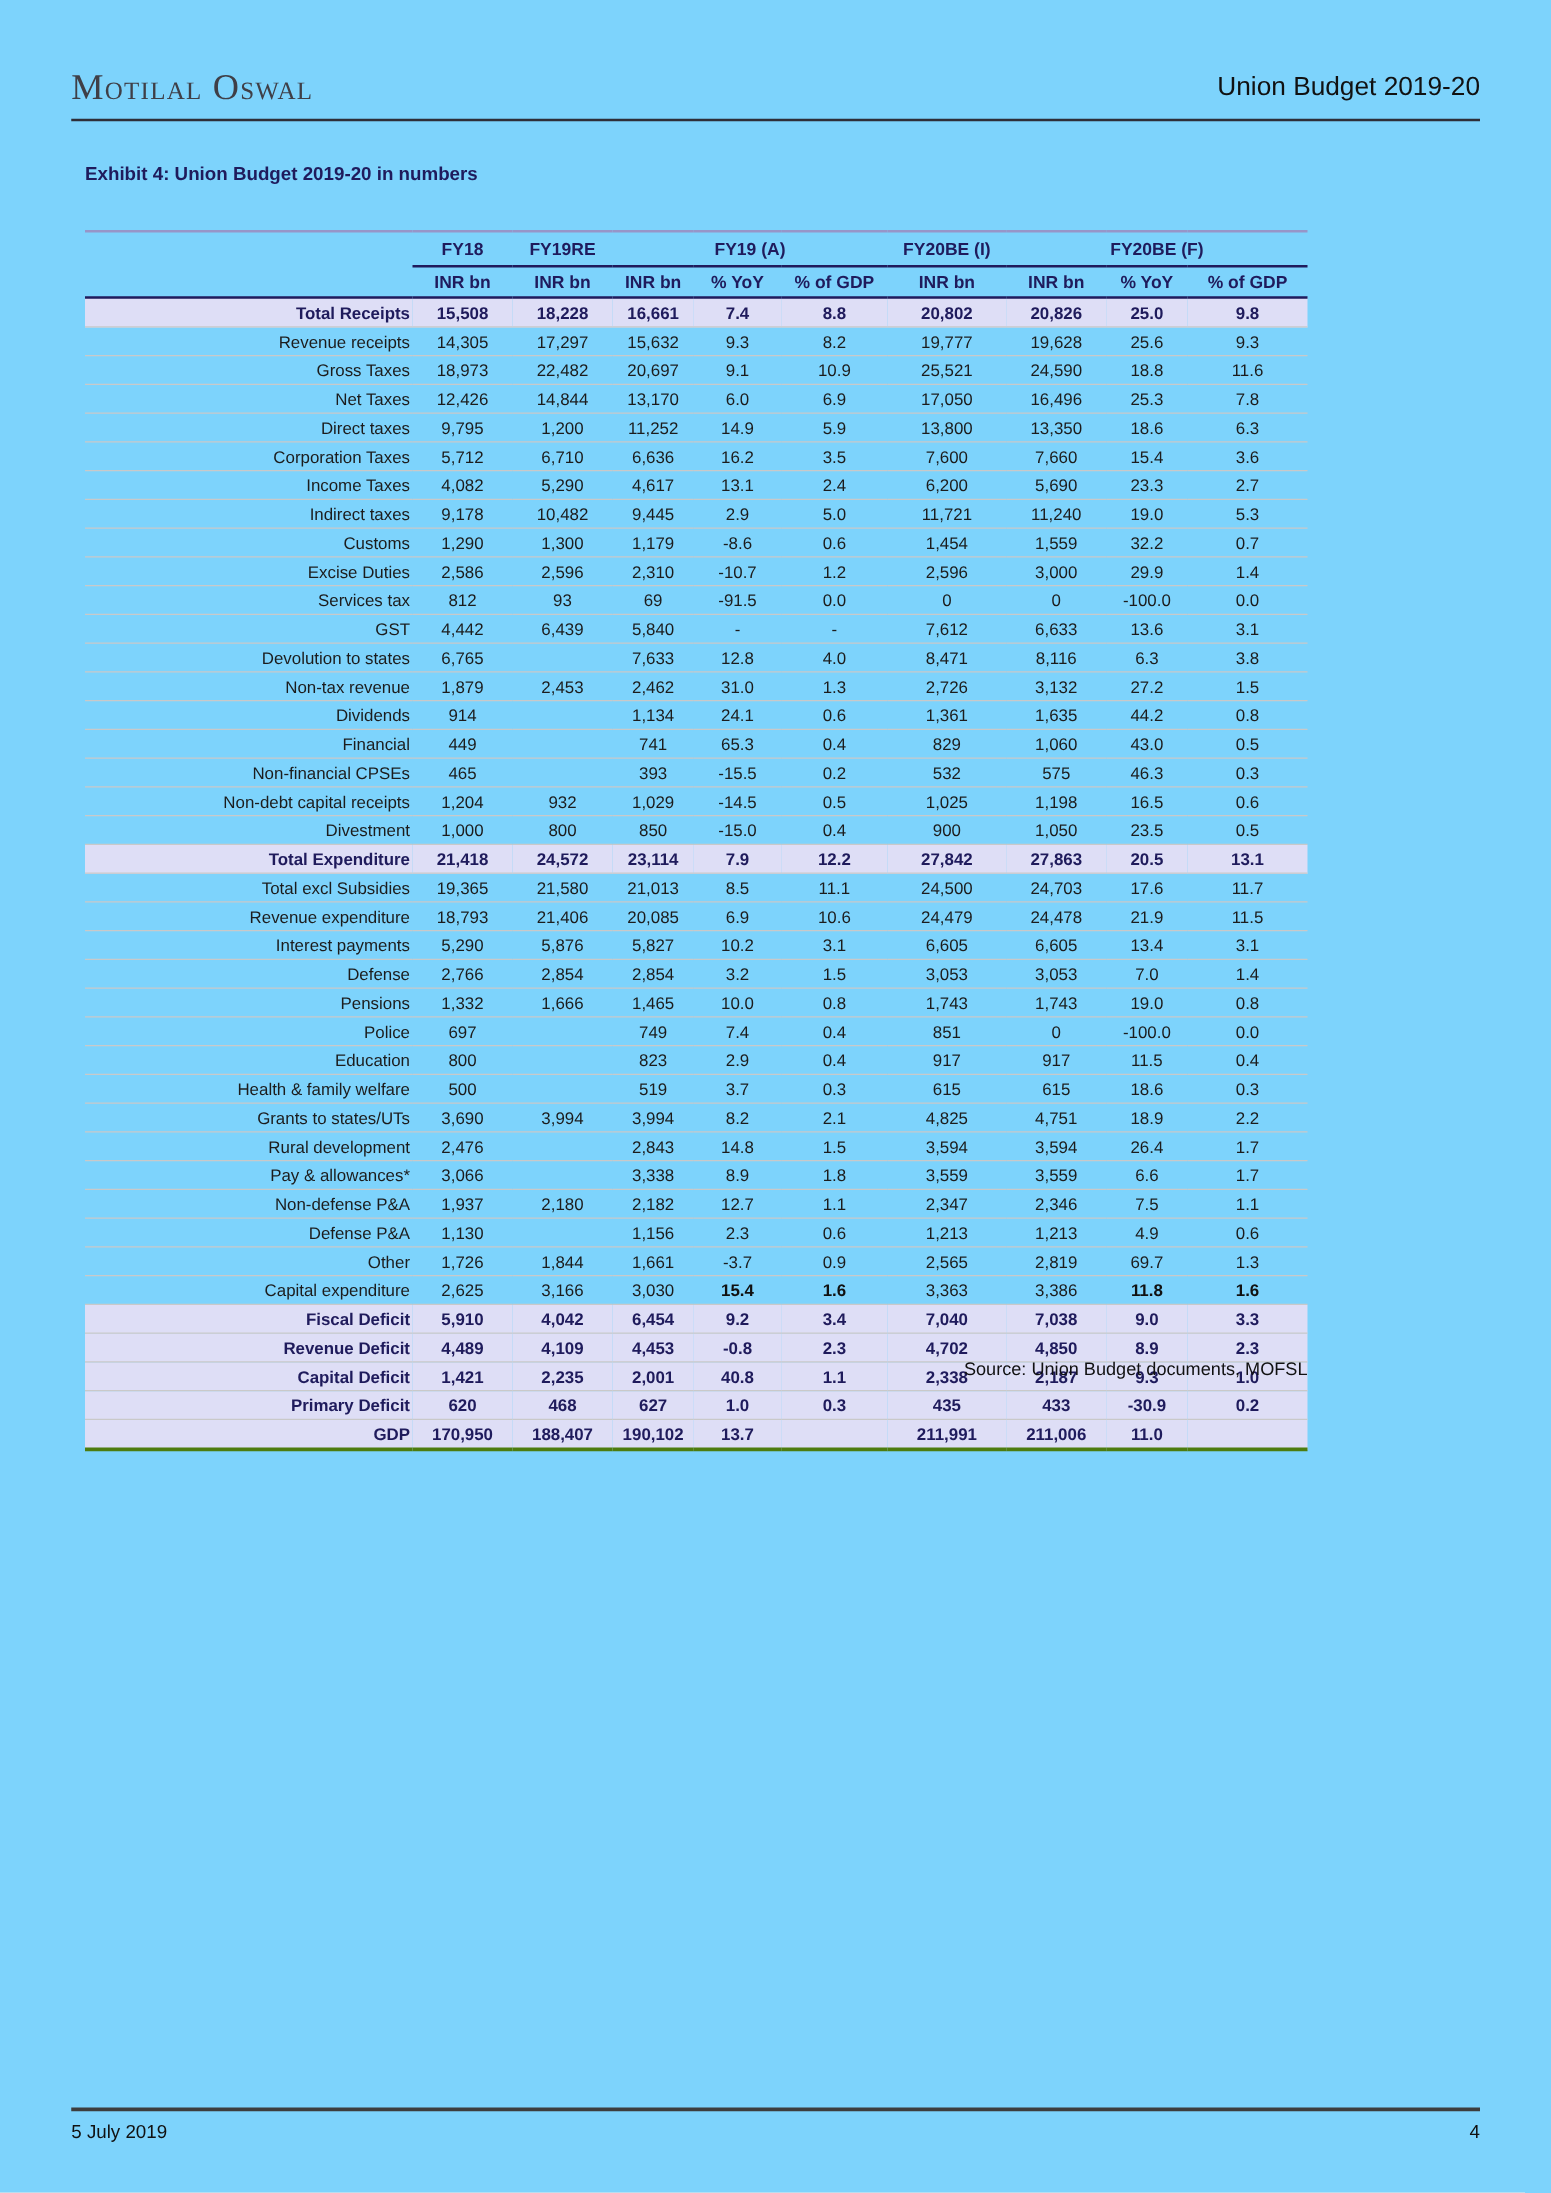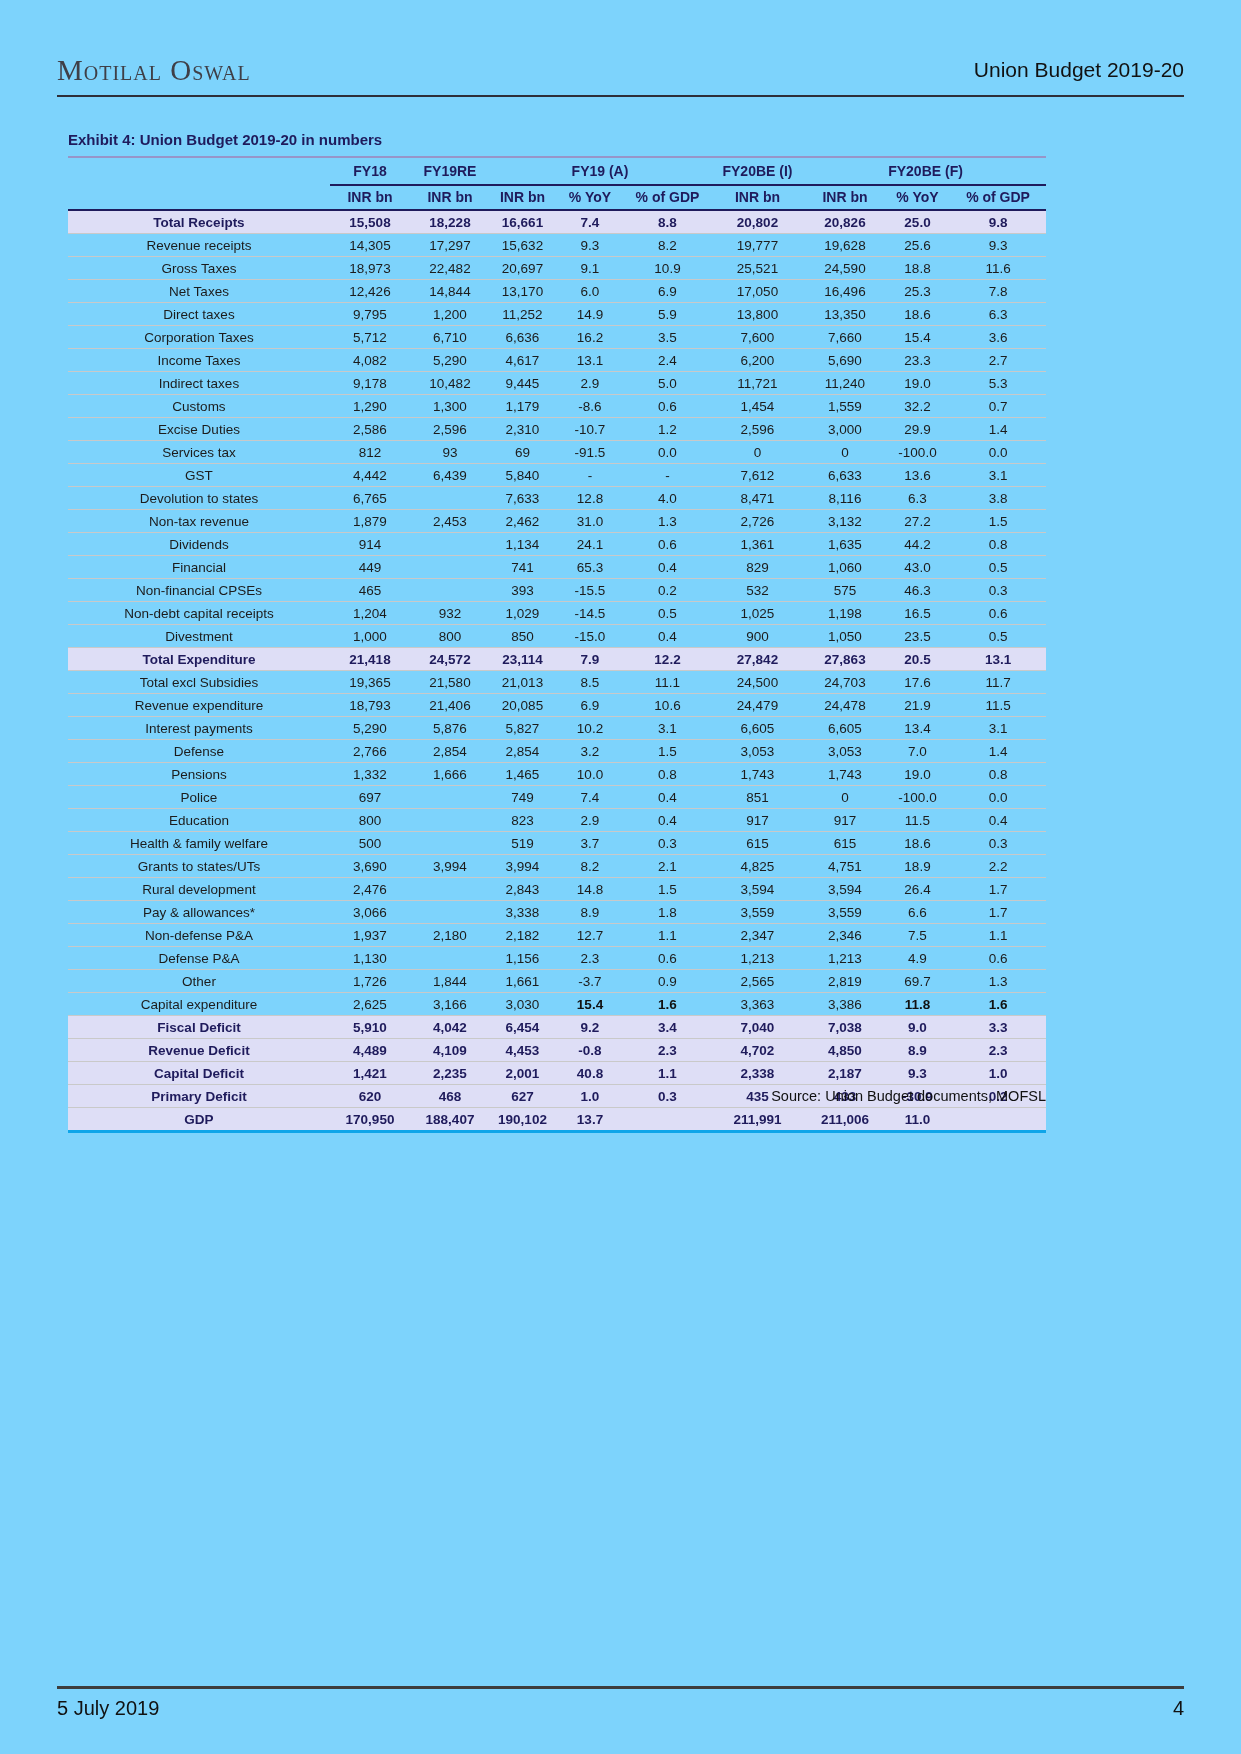--- a/index.html
+++ b/index.html
@@ -30,53 +30,54 @@
     position:absolute;top:131px;left:68px;
     font-size:15px;font-weight:bold;color:#1f1b5c;
   }
 
   
   .tbl-wrap{position:absolute;top:156px;left:68px;width:978px;}
   table.budget{
     border-collapse:collapse;table-layout:fixed;width:978px;
     font-size:13.5px;
     border-top:2px solid #9795c8;
-    border-bottom:3px solid #0ea5e9;
+    border-bottom:3px solid #4d7c0f;
+    margin-top:28px;
   }
   table.budget th,table.budget td{padding:1px 2px;height:20px;line-height:17px;vertical-align:middle;}
   tr.grp th{
     font-weight:bold;color:#1f1b5c;text-align:center;font-size:14px;height:24px;
     border-bottom:2px solid #1f1b5c;
   }
   tr.grp th.nob{border-bottom:none;}
   tr.cols th{
     font-weight:bold;color:#1f1b5c;text-align:center;font-size:14px;height:21px;
     border-bottom:2px solid #1f1b5c;
   }
   tr.cols th:first-child{border-bottom:2px solid #1f1b5c;}
   tbody td{text-align:center;border-bottom:1px solid #c9c9c9;color:#1c1c1c;}
-  tbody td.lbl{text-align:center;}
+  tbody td.lbl{text-align:right;}
   tbody tr.hl{background:#dedef6;}
   tbody tr.hl td{color:#1f1b5c;font-weight:bold;}
   tbody tr.tnavy td{border-top:1.5px solid #8a88b8;}
   tbody tr:last-child td{border-bottom:none;}
   td.bold{font-weight:bold;color:#111;}
   .ind0{padding-left:3px;}
   .ind1{padding-left:13px;}
   .ind2{padding-left:23px;}
   .ind3{padding-left:37px;}
 
   .source-line{
     position:absolute;top:1088px;left:68px;width:978px;
     text-align:right;font-size:14.5px;color:#111;
   }
 
   
   .ftr-rule{position:absolute;top:1686px;left:57px;right:57px;height:3px;background:#3d3d3d;}
-  .ftr{position:absolute;top:1697px;left:57px;right:57px;display:flex;justify-content:space-between;font-size:20px;color:#111;}
+  .ftr{position:absolute;top:1697px;left:57px;right:57px;display:flex;justify-content:space-between;font-size:15px;color:#111;}
 </style>
 </head>
 <body>
 
 <div class="page">
 
   <div class="hdr">
     <div class="brand">Motilal Oswal</div>
     <div class="hdr-right">Union Budget 2019-20</div>
   </div>

